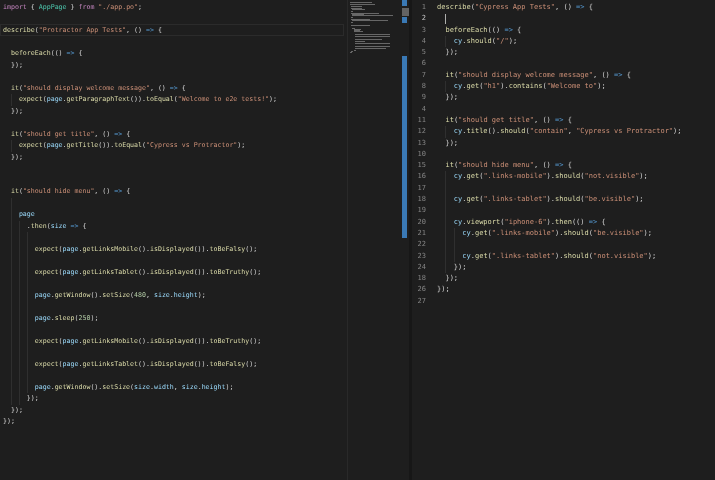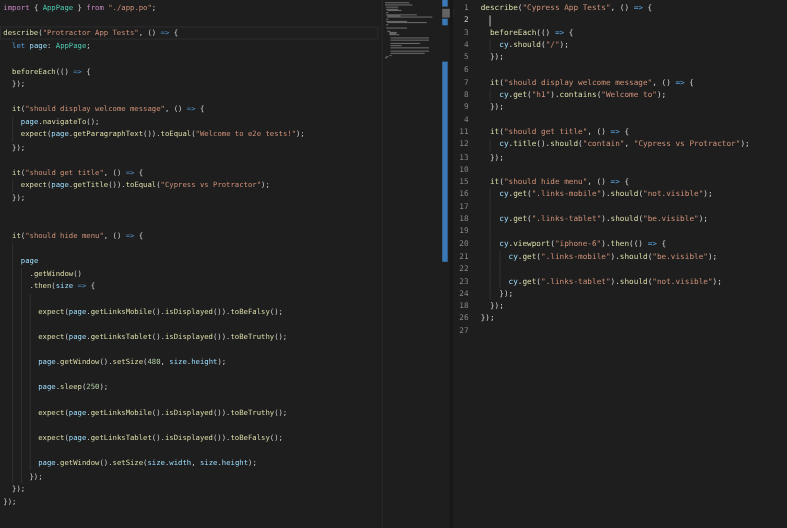--- a/index.html
+++ b/index.html
@@ -94,39 +94,36 @@
 <body>
 
 <div class="editor-root">
 
   <div class="pane pane-left">
     <div class="current-line-box" style="top: 24px;"></div>
     <div class="code-area">
         <div class="code-line"><span class="tk-k">import</span><span class="tk-p"> { </span><span class="tk-t">AppPage</span><span class="tk-p"> } </span><span class="tk-k">from</span><span class="tk-p"> </span><span class="tk-s">"./app.po"</span><span class="tk-p">;</span></div>
         <div class="code-line"></div>
         <div class="code-line"><span class="tk-f">describe</span><span class="tk-p">(</span><span class="tk-s">"Protractor App Tests"</span><span class="tk-p">, () </span><span class="tk-d">=&gt;</span><span class="tk-p"> {</span></div>
-        <div class="code-line"><span class="tk-p">  </span><span class="tk-d">let</span><span class="tk-p"> </span><span class="tk-v">page</span><span class="tk-p">: </span><span class="tk-t">AppPage</span><span class="tk-p">;</span></div>
         <div class="code-line"></div>
         <div class="code-line"><span class="tk-p">  </span><span class="tk-f">beforeEach</span><span class="tk-p">(() </span><span class="tk-d">=&gt;</span><span class="tk-p"> {</span></div>
         <div class="code-line"><span class="tk-p">  });</span></div>
         <div class="code-line"></div>
         <div class="code-line"><span class="tk-p">  </span><span class="tk-f">it</span><span class="tk-p">(</span><span class="tk-s">"should display welcome message"</span><span class="tk-p">, () </span><span class="tk-d">=&gt;</span><span class="tk-p"> {</span></div>
-        <div class="code-line"><div class="indent-guide" style="left: 7.9464px;"></div><span class="tk-p">    </span><span class="tk-v">page</span><span class="tk-p">.</span><span class="tk-f">navigateTo</span><span class="tk-p">();</span></div>
         <div class="code-line"><div class="indent-guide" style="left: 7.9464px;"></div><span class="tk-p">    </span><span class="tk-f">expect</span><span class="tk-p">(</span><span class="tk-v">page</span><span class="tk-p">.</span><span class="tk-f">getParagraphText</span><span class="tk-p">()).</span><span class="tk-f">toEqual</span><span class="tk-p">(</span><span class="tk-s">"Welcome to e2e tests!"</span><span class="tk-p">);</span></div>
         <div class="code-line"><span class="tk-p">  });</span></div>
         <div class="code-line"></div>
         <div class="code-line"><span class="tk-p">  </span><span class="tk-f">it</span><span class="tk-p">(</span><span class="tk-s">"should get title"</span><span class="tk-p">, () </span><span class="tk-d">=&gt;</span><span class="tk-p"> {</span></div>
         <div class="code-line"><div class="indent-guide" style="left: 7.9464px;"></div><span class="tk-p">    </span><span class="tk-f">expect</span><span class="tk-p">(</span><span class="tk-v">page</span><span class="tk-p">.</span><span class="tk-f">getTitle</span><span class="tk-p">()).</span><span class="tk-f">toEqual</span><span class="tk-p">(</span><span class="tk-s">"Cypress vs Protractor"</span><span class="tk-p">);</span></div>
         <div class="code-line"><span class="tk-p">  });</span></div>
         <div class="code-line"></div>
         <div class="code-line"></div>
         <div class="code-line"><span class="tk-p">  </span><span class="tk-f">it</span><span class="tk-p">(</span><span class="tk-s">"should hide menu"</span><span class="tk-p">, () </span><span class="tk-d">=&gt;</span><span class="tk-p"> {</span></div>
         <div class="code-line"><div class="indent-guide" style="left: 7.9464px;"></div></div>
         <div class="code-line"><div class="indent-guide" style="left: 7.9464px;"></div><span class="tk-p">    </span><span class="tk-v">page</span></div>
-        <div class="code-line"><div class="indent-guide" style="left: 7.9464px;"></div><div class="indent-guide" style="left: 15.8928px;"></div><span class="tk-p">      .</span><span class="tk-f">getWindow</span><span class="tk-p">()</span></div>
         <div class="code-line"><div class="indent-guide" style="left: 7.9464px;"></div><div class="indent-guide" style="left: 15.8928px;"></div><span class="tk-p">      .</span><span class="tk-f">then</span><span class="tk-p">(</span><span class="tk-v">size</span><span class="tk-p"> </span><span class="tk-d">=&gt;</span><span class="tk-p"> {</span></div>
         <div class="code-line"><div class="indent-guide" style="left: 7.9464px;"></div><div class="indent-guide" style="left: 15.8928px;"></div><div class="indent-guide" style="left: 23.8392px;"></div></div>
         <div class="code-line"><div class="indent-guide" style="left: 7.9464px;"></div><div class="indent-guide" style="left: 15.8928px;"></div><div class="indent-guide" style="left: 23.8392px;"></div><span class="tk-p">        </span><span class="tk-f">expect</span><span class="tk-p">(</span><span class="tk-v">page</span><span class="tk-p">.</span><span class="tk-f">getLinksMobile</span><span class="tk-p">().</span><span class="tk-f">isDisplayed</span><span class="tk-p">()).</span><span class="tk-f">toBeFalsy</span><span class="tk-p">();</span></div>
         <div class="code-line"><div class="indent-guide" style="left: 7.9464px;"></div><div class="indent-guide" style="left: 15.8928px;"></div><div class="indent-guide" style="left: 23.8392px;"></div></div>
         <div class="code-line"><div class="indent-guide" style="left: 7.9464px;"></div><div class="indent-guide" style="left: 15.8928px;"></div><div class="indent-guide" style="left: 23.8392px;"></div><span class="tk-p">        </span><span class="tk-f">expect</span><span class="tk-p">(</span><span class="tk-v">page</span><span class="tk-p">.</span><span class="tk-f">getLinksTablet</span><span class="tk-p">().</span><span class="tk-f">isDisplayed</span><span class="tk-p">()).</span><span class="tk-f">toBeTruthy</span><span class="tk-p">();</span></div>
         <div class="code-line"><div class="indent-guide" style="left: 7.9464px;"></div><div class="indent-guide" style="left: 15.8928px;"></div><div class="indent-guide" style="left: 23.8392px;"></div></div>
         <div class="code-line"><div class="indent-guide" style="left: 7.9464px;"></div><div class="indent-guide" style="left: 15.8928px;"></div><div class="indent-guide" style="left: 23.8392px;"></div><span class="tk-p">        </span><span class="tk-v">page</span><span class="tk-p">.</span><span class="tk-f">getWindow</span><span class="tk-p">().</span><span class="tk-f">setSize</span><span class="tk-p">(</span><span class="tk-n">480</span><span class="tk-p">, </span><span class="tk-v">size</span><span class="tk-p">.</span><span class="tk-v">height</span><span class="tk-p">);</span></div>
         <div class="code-line"><div class="indent-guide" style="left: 7.9464px;"></div><div class="indent-guide" style="left: 15.8928px;"></div><div class="indent-guide" style="left: 23.8392px;"></div></div>
         <div class="code-line"><div class="indent-guide" style="left: 7.9464px;"></div><div class="indent-guide" style="left: 15.8928px;"></div><div class="indent-guide" style="left: 23.8392px;"></div><span class="tk-p">        </span><span class="tk-v">page</span><span class="tk-p">.</span><span class="tk-f">sleep</span><span class="tk-p">(</span><span class="tk-n">250</span><span class="tk-p">);</span></div>
         <div class="code-line"><div class="indent-guide" style="left: 7.9464px;"></div><div class="indent-guide" style="left: 15.8928px;"></div><div class="indent-guide" style="left: 23.8392px;"></div></div>

